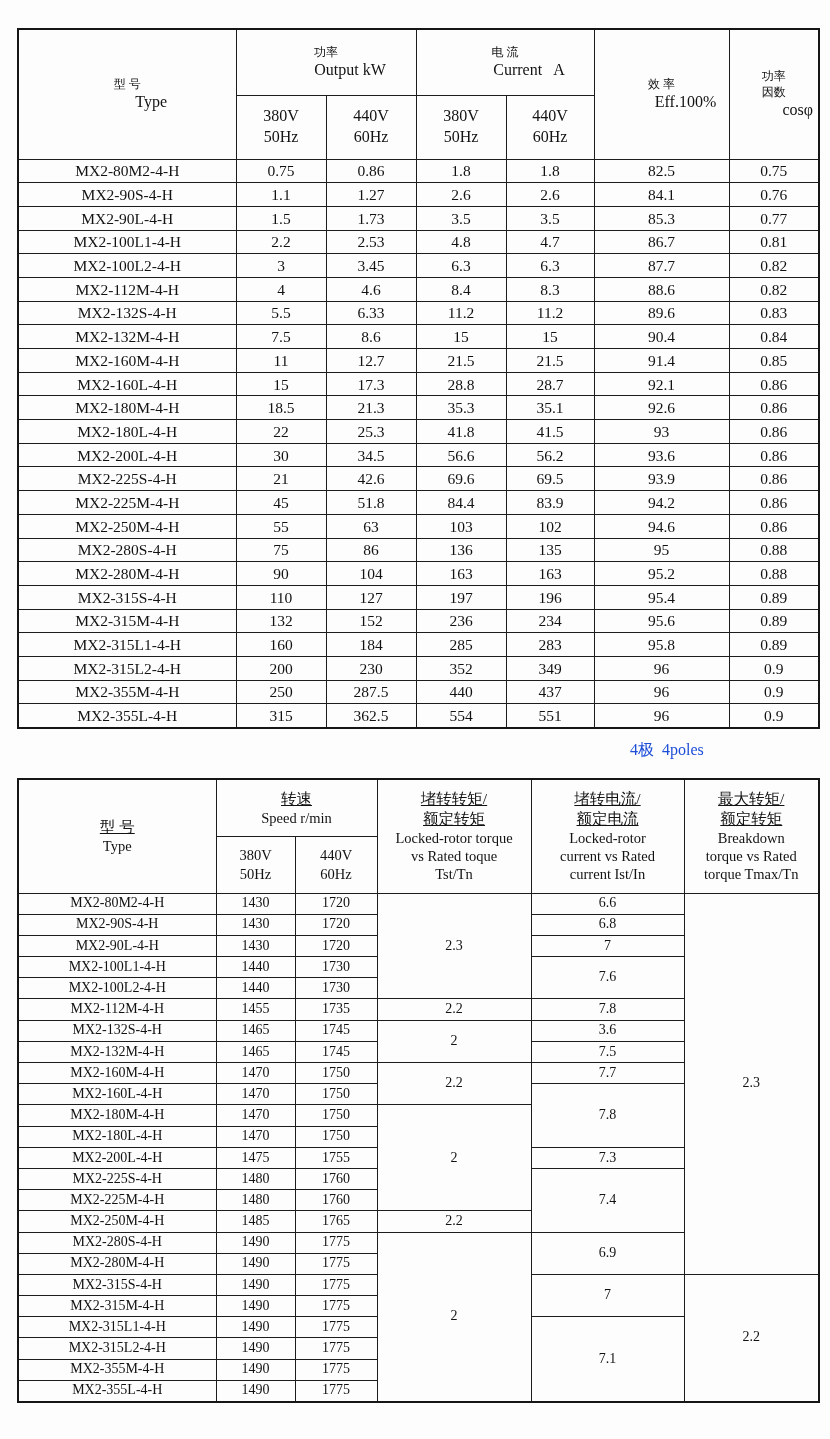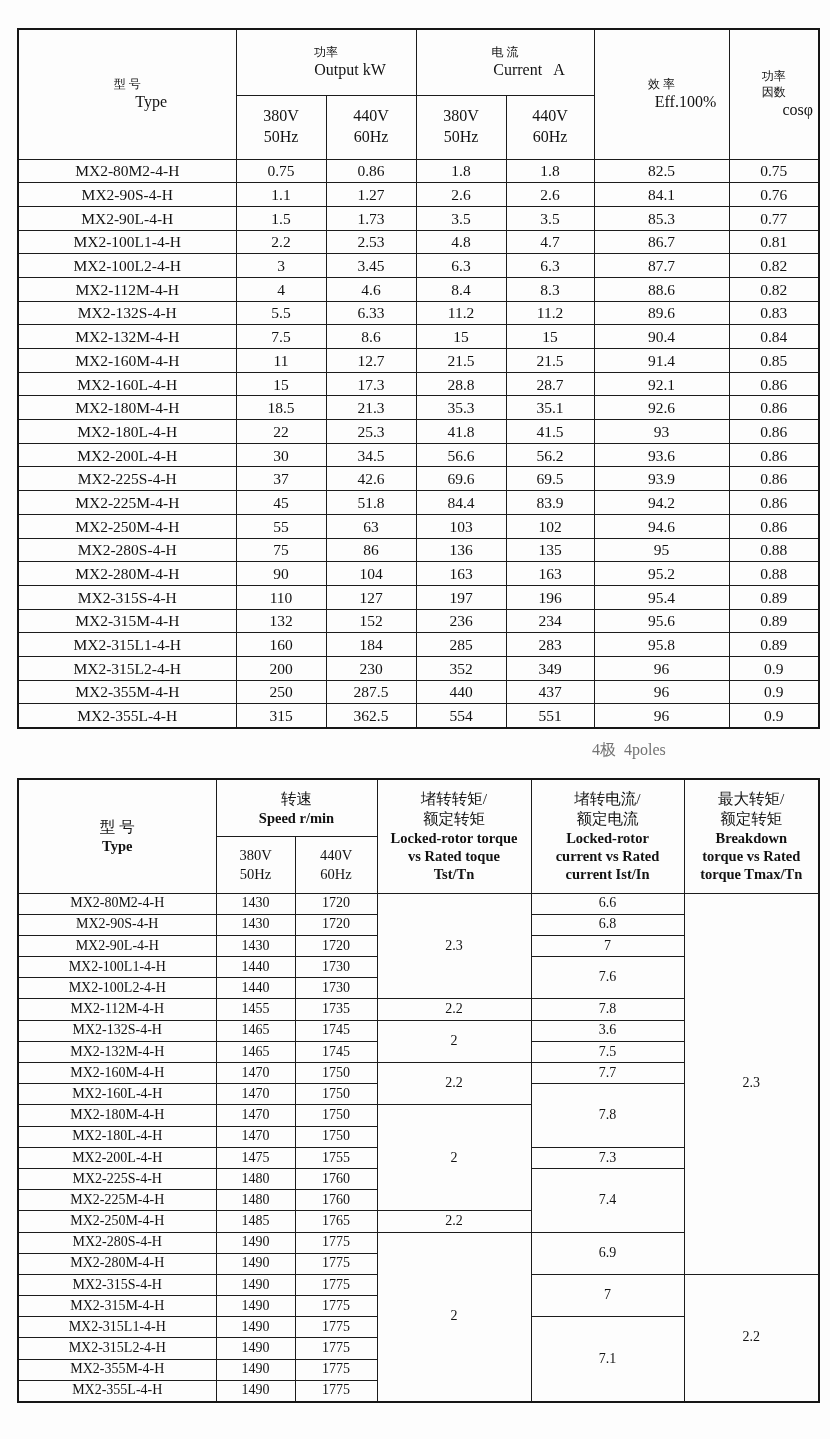--- a/index.html
+++ b/index.html
@@ -26,28 +26,28 @@
   #t1 tbody td { font-size:15.5px; line-height:1.1; }
   
   #t2 { left:17px; top:778px; width:801px; }
   #t2 thead tr.h1 { height:57px; }
   #t2 thead tr.h2 { height:57px; }
   #t2 tbody tr { height:21.2px; }
   #t2 tbody td { font-size:14px; line-height:1.05; }
   
   .zh { font-size:12px; line-height:1.35; white-space:pre;text-align:center; }
   .en { font-size:16px; line-height:1.3; white-space:pre;padding-left:48px; }
-  .zh2 { font-size:15.5px; line-height:1.3; white-space:pre; }
-  .en2 { font-size:14.5px; line-height:1.25; white-space:pre;font-weight:bold; }
+  .zh2 { font-size:15.5px; line-height:1.3; white-space:pre;text-decoration:underline; }
+  .en2 { font-size:14.5px; line-height:1.25; white-space:pre; }
   .sub { font-size:16px; line-height:1.3; }
   .sub2 { font-size:14.5px; line-height:1.3; }
   
   .poles-note {
-    position:absolute; left:592px; top:740px;
-    font-size:16px; white-space:pre; color:#737373;
+    position:absolute; left:630px; top:740px;
+    font-size:16px; white-space:pre; color:#1d4ed8;
   }
 </style>
 </head>
 <body>
 
 <div class="page">
 
   <table id="t1">
     <colgroup>
       <col style="width:218px">
@@ -214,21 +214,21 @@
           <td>MX2-200L-4-H</td>
           <td>30</td>
           <td>34.5</td>
           <td>56.6</td>
           <td>56.2</td>
           <td>93.6</td>
           <td>0.86</td>
         </tr>
         <tr>
           <td>MX2-225S-4-H</td>
-          <td>37</td>
+          <td>21</td>
           <td>42.6</td>
           <td>69.6</td>
           <td>69.5</td>
           <td>93.9</td>
           <td>0.86</td>
         </tr>
         <tr>
           <td>MX2-225M-4-H</td>
           <td>45</td>
           <td>51.8</td>

